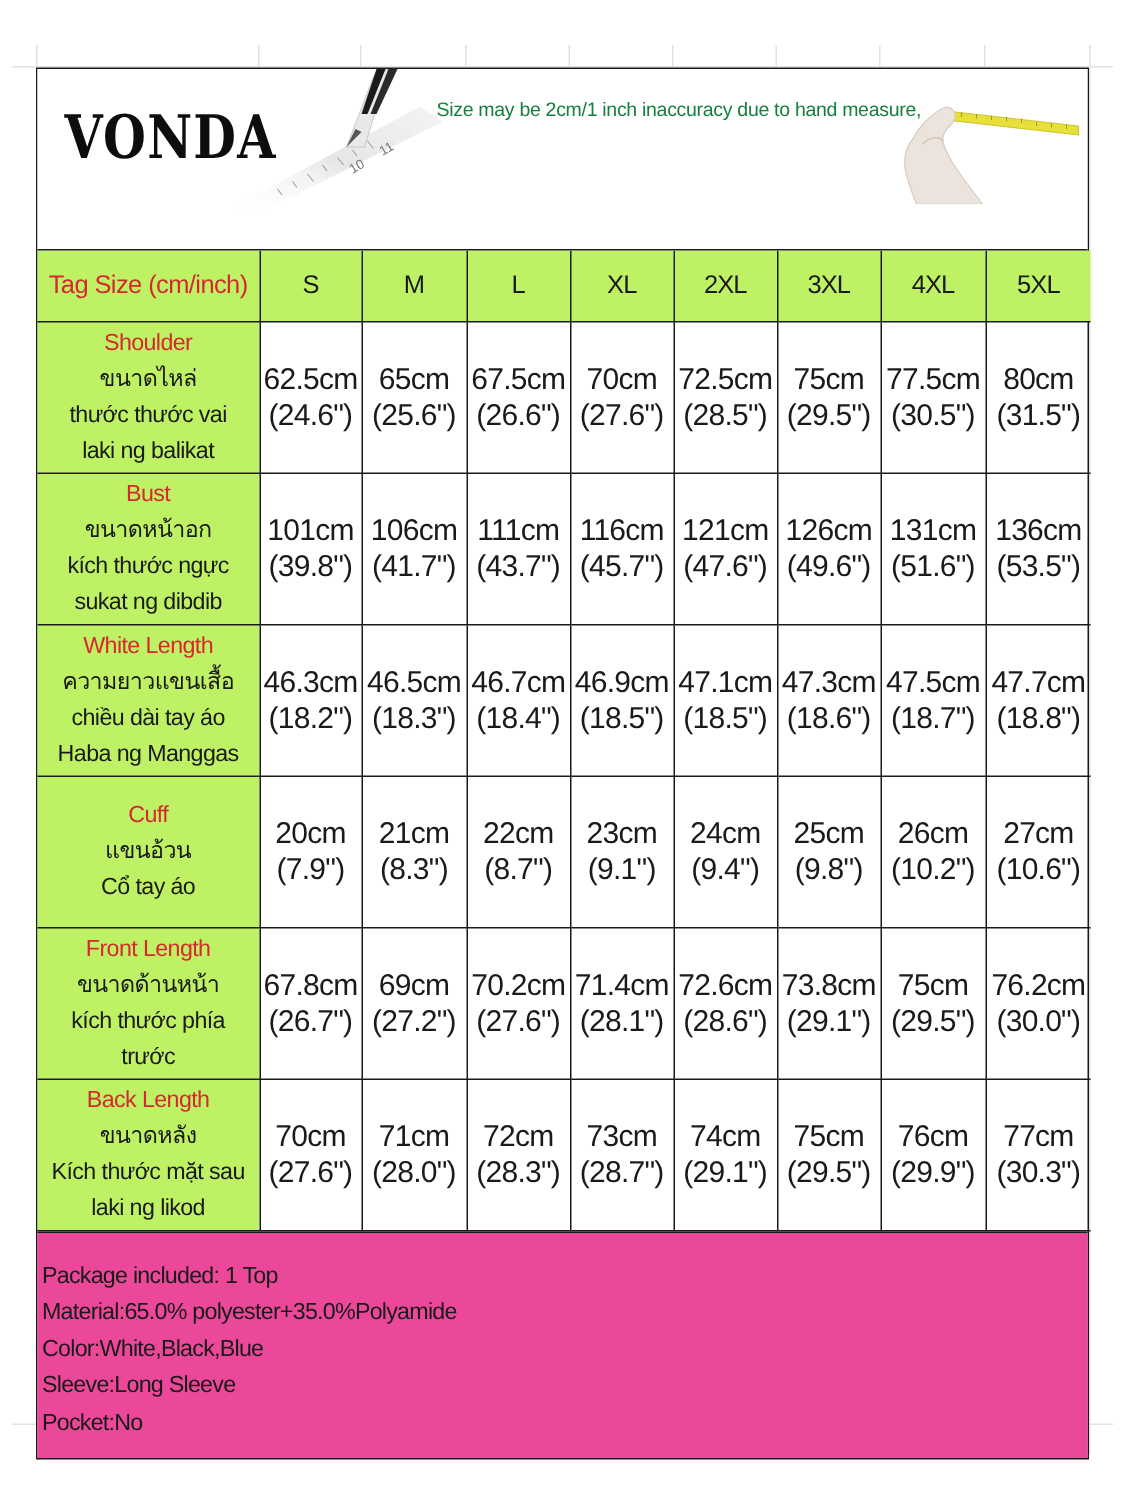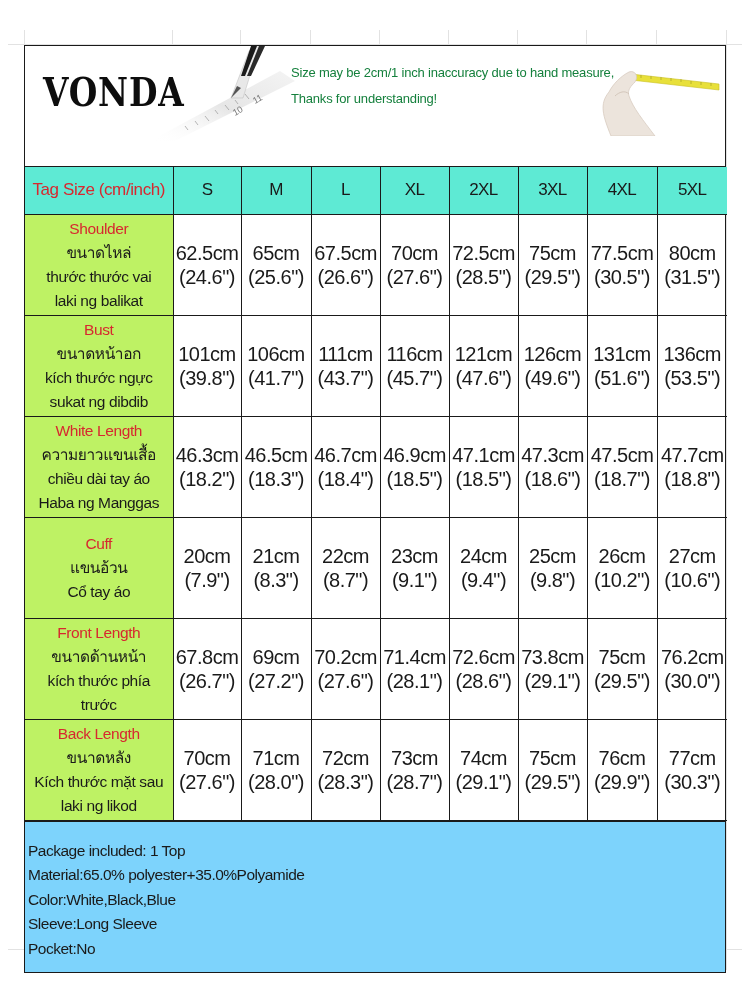--- a/index.html
+++ b/index.html
@@ -64,39 +64,39 @@
       border: 1.5px solid #1a1a1a;
       text-align: center;
       vertical-align: middle;
       font-weight: normal;
     }
     table.size-table tr:first-child th { border-top: none; }
     table.size-table th:first-child, table.size-table td:first-child { border-left: none; }
     table.size-table th:last-child, table.size-table td:last-child { border-right: none; }
     .hdr-row th {
       height: 47px;
-      background: #5eead4;
+      background: #bef264;
       font-size: 17px;
       color: #1a1a1a;
       letter-spacing: -0.6px;
       margin-top: 12px;
     }
     .hdr-row th.tag-label { color: #d7282f; font-size: 17px; letter-spacing: -0.4px; }
     .data-row td { height: 101px; font-size: 20px; line-height: 24px; letter-spacing: -0.5px; }
     .data-row td.label-cell {
       background: #bef264;
       font-size: 15.5px;
       line-height: 24px;
       letter-spacing: -0.4px;
     }
     .label-en { color: #d7282f; display: block; }
     .label-line { display: block; color: #1a1a1a; }
     .val-cm, .val-in { display: block; }
     .info-box {
-      background: #7dd3fc;
+      background: #ec4899;
       border-top: 1.5px solid #1a1a1a;
       height: 151px;
       padding: 17px 0 0 3px;
       font-size: 15.5px;
       line-height: 24.5px;
       letter-spacing: -0.5px;
       color: #1a1a1a;
     }
     .info-line { display: block; }
   </style>
@@ -144,21 +144,20 @@
       <text x="90" y="70" font-size="9" fill="#777" transform="rotate(-30 90 70)" font-family="Liberation Sans, sans-serif">10</text>
       <text x="110" y="58" font-size="9" fill="#777" transform="rotate(-30 110 58)" font-family="Liberation Sans, sans-serif">11</text>
       <polygon points="86,52 104,5 114,0 98,52" fill="#e8e8e8" stroke="#bbb" stroke-width="0.5"></polygon>
       <polygon points="106,0 112,0 100,30 96,30" fill="#1a1a1a"></polygon>
       <polygon points="114,0 120,0 106,30 102,30" fill="#2a2a2a"></polygon>
       <polygon points="86,52 92,40 96,42" fill="#555"></polygon>
     </svg>
 
     <div class="notes">
       <div>Size may be 2cm/1 inch inaccuracy due to hand measure,</div>
-      <div>Thanks for understanding!</div>
     </div>
 
     <svg class="hand-art" viewBox="0 0 140 80">
       <polygon points="50,18 138,28 138,34 50,24" fill="#e8e03a" stroke="#c9bf20" stroke-width="0.6"></polygon>
       <g stroke="#8a8420" stroke-width="0.5">
         <line x1="60" y1="19" x2="60" y2="22"></line>
           <line x1="70" y1="20" x2="70" y2="23"></line>
         <line x1="80" y1="21" x2="80" y2="24"></line>
           <line x1="90" y1="22" x2="90" y2="25"></line>
         <line x1="100" y1="23" x2="100" y2="26"></line>

